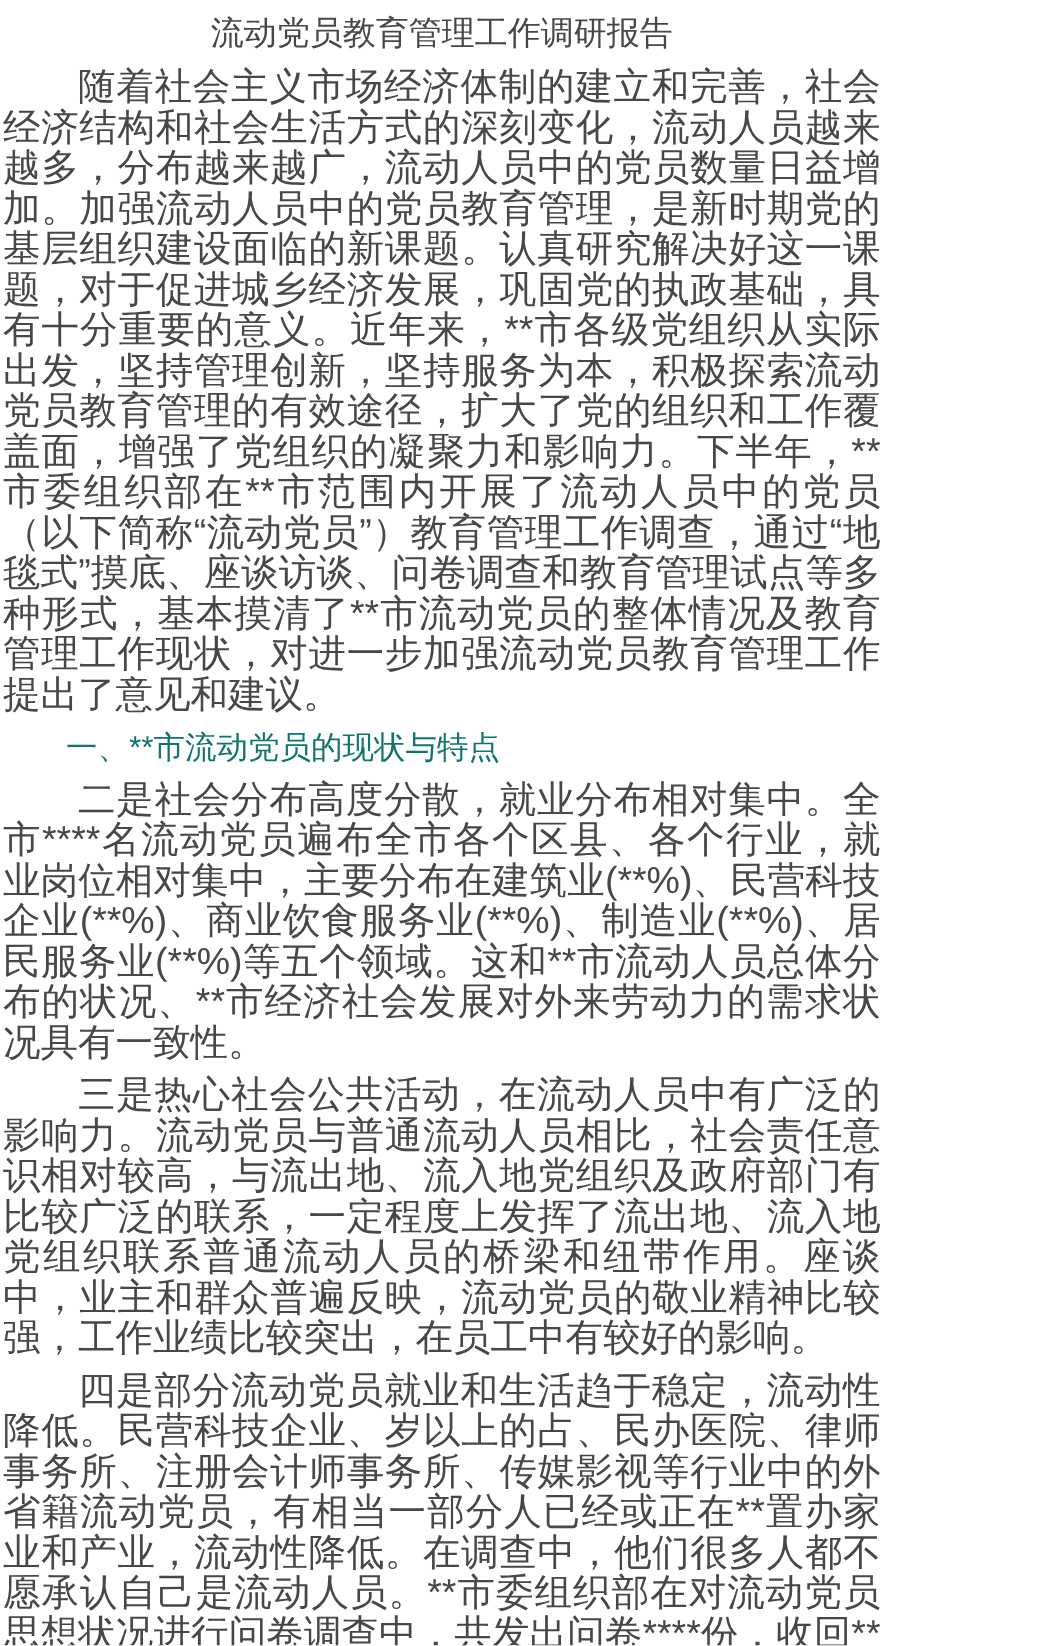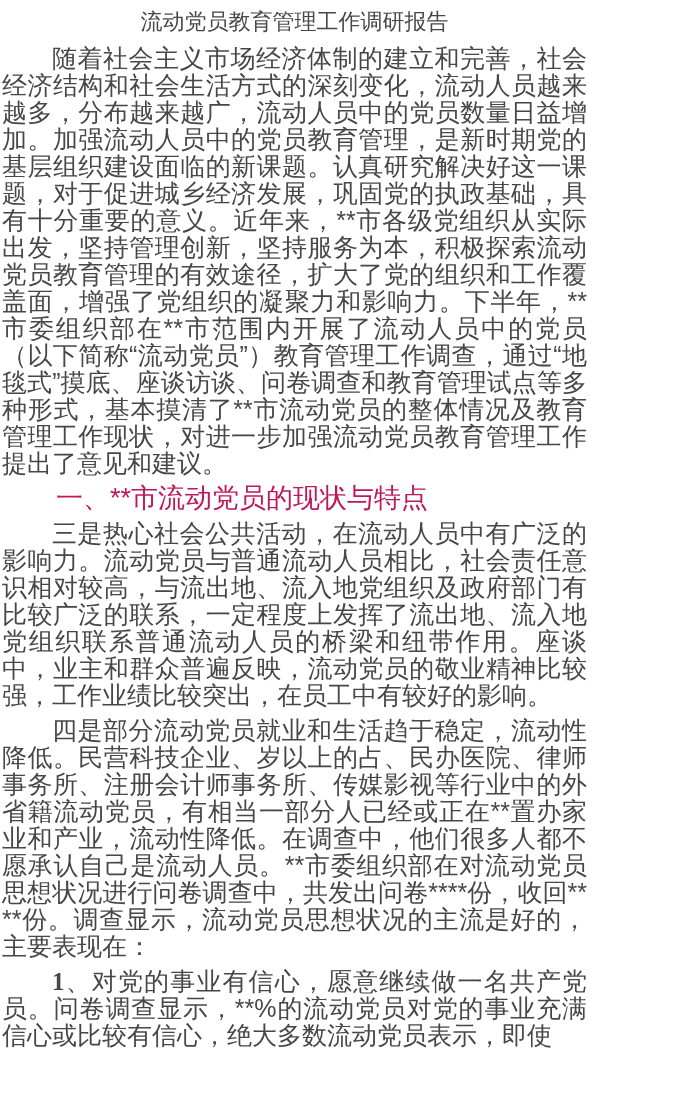--- a/index.html
+++ b/index.html
@@ -31,25 +31,25 @@
     margin: 0 0 8px 0;
     font-size: 25px;
     line-height: 27px;
     text-align: justify;
     text-indent: 2em;
     word-break: break-all;
     color: #474747;
   }
   .section-heading {
     margin: 0 0 8px 0;
-    font-size: 27px;
+    font-size: 21px;
     font-weight: 400;
     line-height: 27px;
     text-indent: 2em;
-    color: #be185d;
+    color: #0f766e;
   }
   .serif-num {
     font-family: "Liberation Serif", serif;
   }
   .bold-num {
     font-family: "Liberation Serif", serif;
     font-weight: bold;
   }
 </style>
 </head>
@@ -58,20 +58,21 @@
 <div class="page">
 
   <h1 class="doc-title">流动党员教育管理工作调研报告</h1>
 
   <p class="para">随着社会主义市场经济体制的建立和完善，社会经济结构和社会生活方式的深刻变化，流动人员越来越多，分布越来越广，流动人员中的党员数量日益增加。加强流动人员中的党员教育管理，是新时期党的基层组织建设面临的新课题。认真研究解决好这一课题，对于促进城乡经济发展，巩固党的执政基础，具有十分重要的意义。近年来，**市各级党组织从实际出发，坚持管理创新，坚持服务为本，积极探索流动党员教育管理的有效途径，扩大了党的组织和工作覆盖面，增强了党组织的凝聚力和影响力。下半年，**市委组织部在**市范围内开展了流动人员中的党员（以下简称“流动党员”）教育管理工作调查，通过“地毯式”摸底、座谈访谈、问卷调查和教育管理试点等多种形式，基本摸清了**市流动党员的整体情况及教育管理工作现状，对进一步加强流动党员教育管理工作提出了意见和建议。</p>
 
   <h2 class="section-heading">一、**市流动党员的现状与特点</h2>
 
 
 
+  <p class="para">二是社会分布高度分散，就业分布相对集中。全市****名流动党员遍布全市各个区县、各个行业，就业岗位相对集中，主要分布在建筑业(**%)、民营科技企业(**%)、商业饮食服务业(**%)、制造业(**%)、居民服务业(**%)等五个领域。这和**市流动人员总体分布的状况、**市经济社会发展对外来劳动力的需求状况具有一致性。</p>
 
   <p class="para">三是热心社会公共活动，在流动人员中有广泛的影响力。流动党员与普通流动人员相比，社会责任意识相对较高，与流出地、流入地党组织及政府部门有比较广泛的联系，一定程度上发挥了流出地、流入地党组织联系普通流动人员的桥梁和纽带作用。座谈中，业主和群众普遍反映，流动党员的敬业精神比较强，工作业绩比较突出，在员工中有较好的影响。</p>
 
   <p class="para">四是部分流动党员就业和生活趋于稳定，流动性降低。民营科技企业、岁以上的占、民办医院、律师事务所、注册会计师事务所、传媒影视等行业中的外省籍流动党员，有相当一部分人已经或正在**置办家业和产业，流动性降低。在调查中，他们很多人都不愿承认自己是流动人员。**市委组织部在对流动党员思想状况进行问卷调查中，共发出问卷****份，收回****份。调查显示，流动党员思想状况的主流是好的，主要表现在：</p>
 
   <p class="para"><strong class="bold-num">1</strong><span>、对党的事业有信心，愿意继续做一名共产党员。问卷调查显示，**%的流动党员对党的事业充满信心或比较有信心，绝大多数流动党员表示，即使</span></p>
 
 </div>
 
 </body></html>

